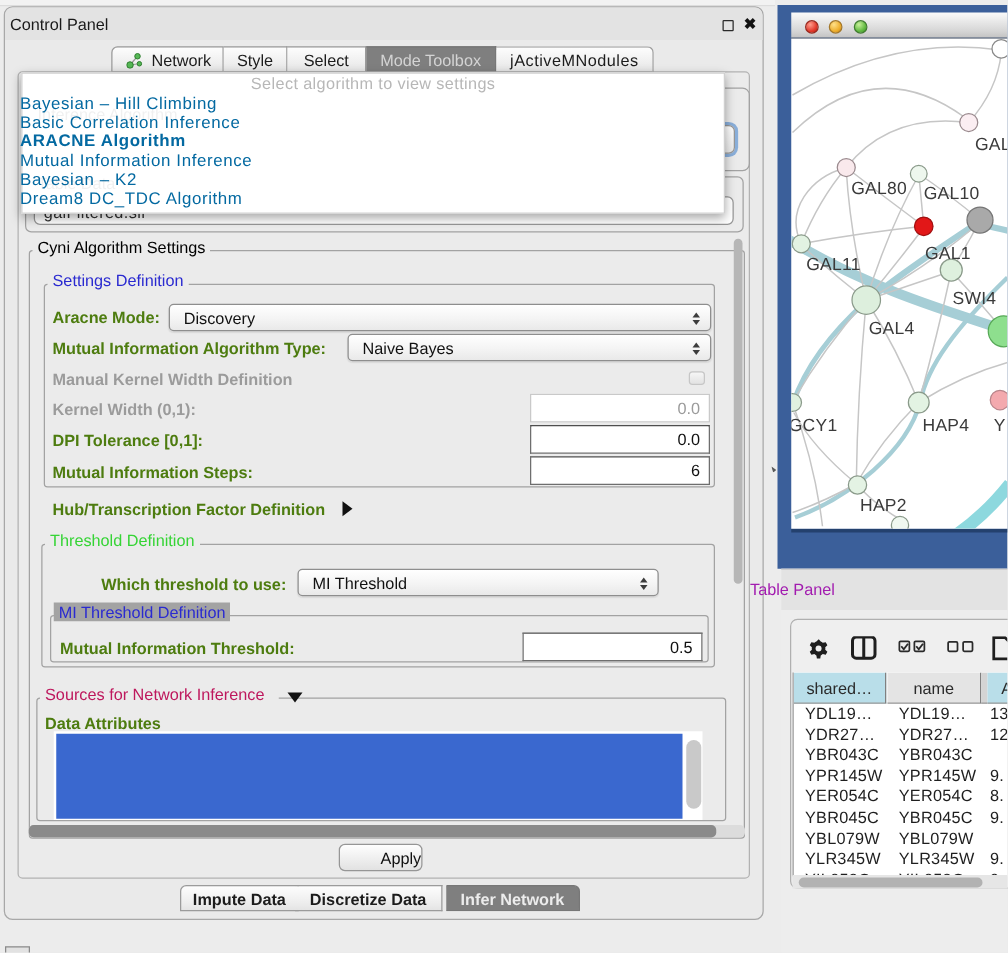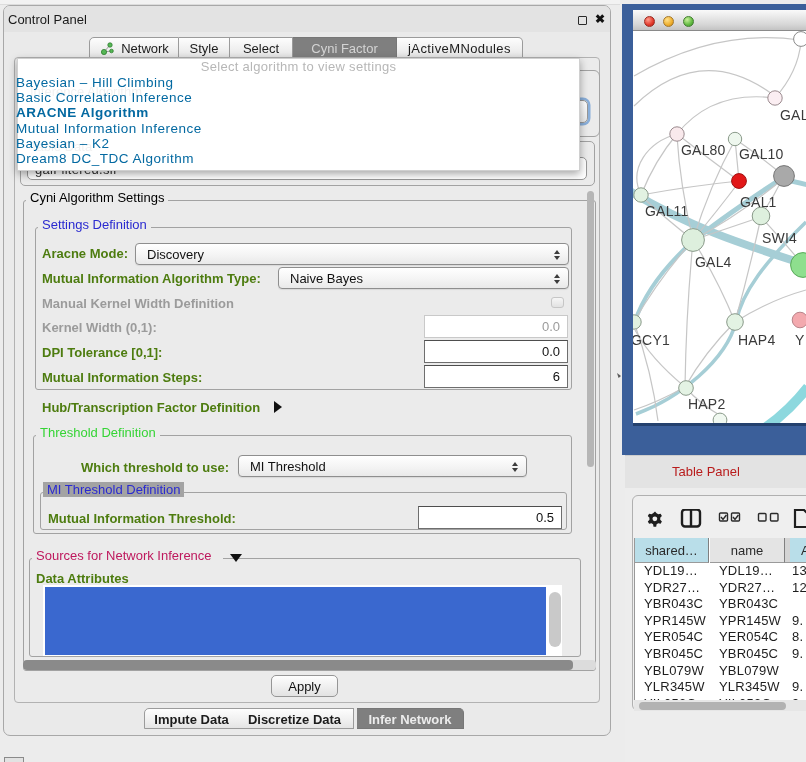--- a/index.html
+++ b/index.html
@@ -36,21 +36,21 @@
           <line x1="3" y1="10" x2="9" y2="3" stroke="#9a9a9a" stroke-width="1"></line>
           <line x1="3" y1="10" x2="10" y2="9" stroke="#9a9a9a" stroke-width="1"></line>
           <circle cx="9" cy="3" r="2.2" fill="#56b856" stroke="#2e7d2e" stroke-width="0.8"></circle>
           <circle cx="3" cy="10" r="2.6" fill="#56b856" stroke="#2e7d2e" stroke-width="0.8"></circle>
           <circle cx="10.5" cy="9" r="1.8" fill="#56b856" stroke="#2e7d2e" stroke-width="0.8"></circle>
         </svg>
     <span style="padding-left:22px">Network</span>
   </div>
   <div class="tab" style="left:90px;width:51px">Style</div>
   <div class="tab" style="left:141px;width:63px">Select</div>
-  <div class="tab tabsel" style="left:204px;width:104px">Cyni Factor</div>
+  <div class="tab tabsel" style="left:204px;width:104px">Mode Toolbox</div>
   <div class="tab" style="left:308px;width:126px;border-radius:0 5px 0 0;letter-spacing:0.4px">jActiveMNodules</div>
 </div>
 
 <div class="ab" style="left:14px;top:57px;width:586px;height:646px;background:#ebebeb;border:1px solid #b2b2b2;border-radius:4px"></div>
 
 <div class="ab grp" style="left:20px;top:70px;width:580px;height:67px;border-radius:6px"></div>
 <div class="ab grp" style="left:20px;top:141px;width:575px;height:45px;border-radius:5px"></div>
 <div class="ab" style="left:27px;top:100px;width:561px;height:23px;background:linear-gradient(#fff,#e9e9e9);border:1px solid #979797;border-radius:5px;box-shadow:0 0 0 2.5px rgba(105,155,212,0.75)"></div>
 <div class="ab" style="left:27px;top:157px;width:560px;height:23px;background:#fff;border:1px solid #979797;border-radius:5px;font-size:13px;color:#333;padding:4px 0 0 7px;letter-spacing:0.3px">galFiltered.sif</div>
 
@@ -104,21 +104,21 @@
 </div>
 <div class="ab" style="left:230px;top:554px;width:0;height:0;border-left:6px solid transparent;border-right:6px solid transparent;border-top:8px solid #111"></div>
 <div class="ab bl" style="left:36px;top:571px">Data Attributes</div>
 <div class="ab" style="left:43px;top:585px;width:519px;height:71px;background:#fff"></div>
 <div class="ab" style="left:45px;top:587px;width:501px;height:68px;background:#3a68cf"></div>
 <div class="ab" style="left:549px;top:592px;width:12px;height:55px;background:#c9c9c9;border-radius:6px"></div>
 
 <div class="ab" style="left:23px;top:660px;width:573px;height:10px;background:#dcdcdc;border-radius:4px"></div>
 <div class="ab" style="left:23px;top:660px;width:550px;height:10px;background:#8a8a8a;border-radius:4px"></div>
 
-<div class="ab" style="left:271px;top:675px;width:67px;height:22px;background:linear-gradient(#fefefe,#e2e2e2);border:1px solid #969696;border-radius:5px;text-align:center;font-size:13px;color:#111;line-height:21px">Apply</div>
+<div class="ab" style="left:271px;top:675px;width:67px;height:22px;background:linear-gradient(#fefefe,#e2e2e2);border:1px solid #969696;border-radius:5px;text-align:right;font-size:13px;color:#111;line-height:21px">Apply</div>
 
 <div class="ab" style="left:144px;top:708px;width:320px;height:21px">
   <div class="tab" style="left:0;width:95px;border-left:1px solid #9b9b9b;border-radius:5px 0 0 0;font-weight:bold">Impute Data</div>
   <div class="tab" style="left:92px;width:118px;font-weight:bold">Discretize Data</div>
   <div class="tab tabsel" style="left:213px;width:107px;border-radius:0 5px 0 0;font-weight:bold;color:#ececec">Infer Network</div>
 </div>
 
 <div class="ab" style="left:4px;top:757px;width:20px;height:10px;background:#e2e2e2;border:1px solid #8a8a8a"></div>
 
 <div class="ab" style="left:17px;top:58px;width:563px;height:113px;background:#fff;border:1px solid #d0d0d0;box-shadow:0 3px 8px rgba(0,0,0,0.35);z-index:5"></div>
@@ -202,21 +202,21 @@
     <text x="695" y="267">GAL4</text>
     <text x="631" y="345">GCY1</text>
     <text x="738" y="345">HAP4</text>
     <text x="795" y="345">Y</text>
     <text x="688" y="409">HAP2</text>
   </g>
 </svg>
 </div>
 
 <div class="ab" style="left:625px;top:455px;width:181px;height:33px;background:#e3e3e3;border-top:1px solid #cdcdcd"></div>
-<div class="ab t13" style="left:672px;top:464px;color:#b91c1c">Table Panel</div>
+<div class="ab t13" style="left:600px;top:464px;color:#a21caf">Table Panel</div>
 <div class="ab" style="left:625px;top:488px;width:181px;height:274px;background:#ededed"></div>
 <div class="ab" style="left:632px;top:495px;width:190px;height:216px;background:#efefef;border:1px solid #b0b0b0;border-radius:6px"></div>
 
 <svg class="ab" style="left:645px;top:509px" width="161" height="20" viewBox="0 0 161 20">
   <g fill="#1e1e1e">
     <path d="M10 3.2 L11.6 5.0 A5.2 5.2 0 0 1 13.2 6.0 L15.6 5.6 L16.9 7.9 L15.2 9.6 A5.2 5.2 0 0 1 15.2 11.5 L16.9 13.2 L15.6 15.5 L13.2 15.0 A5.2 5.2 0 0 1 11.6 16.1 L11.2 18.5 L8.5 18.5 L8.1 16.1 A5.2 5.2 0 0 1 6.5 15.0 L4.1 15.5 L2.8 13.2 L4.5 11.5 A5.2 5.2 0 0 1 4.5 9.6 L2.8 7.9 L4.1 5.6 L6.5 6.0 A5.2 5.2 0 0 1 8.1 5.0 Z" transform="translate(0,-0.8)"></path>
     <circle cx="9.85" cy="9.8" r="2.4" fill="#efefef"></circle>
   </g>
   <rect x="37" y="0.5" width="18" height="17" rx="3" fill="none" stroke="#1e1e1e" stroke-width="2.4"></rect>
   <line x1="46" y1="1" x2="46" y2="17.5" stroke="#1e1e1e" stroke-width="2.4"></line>

